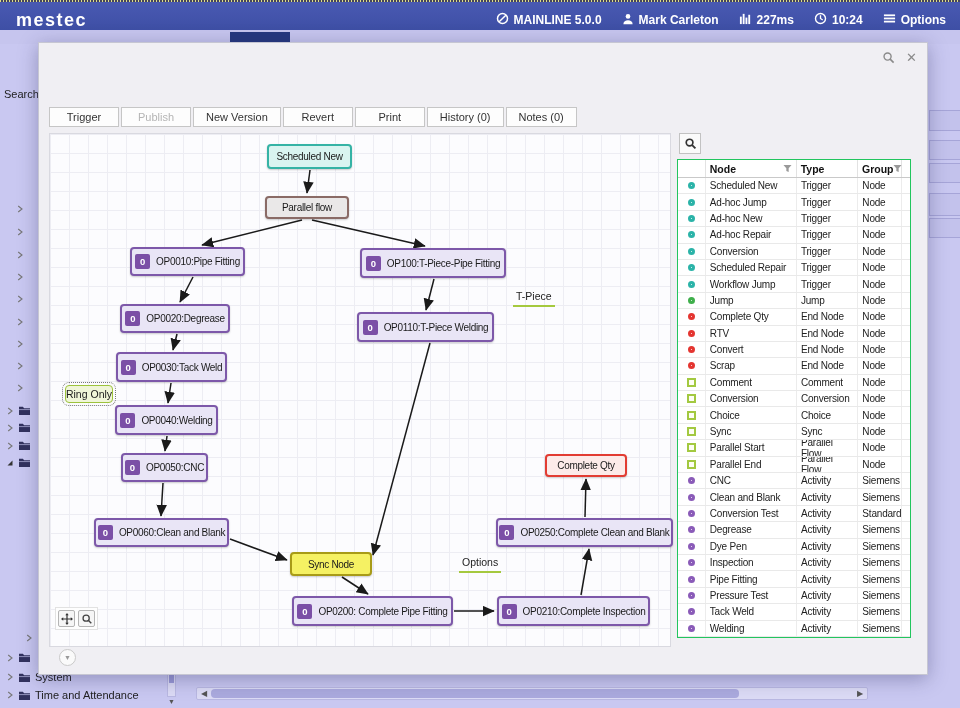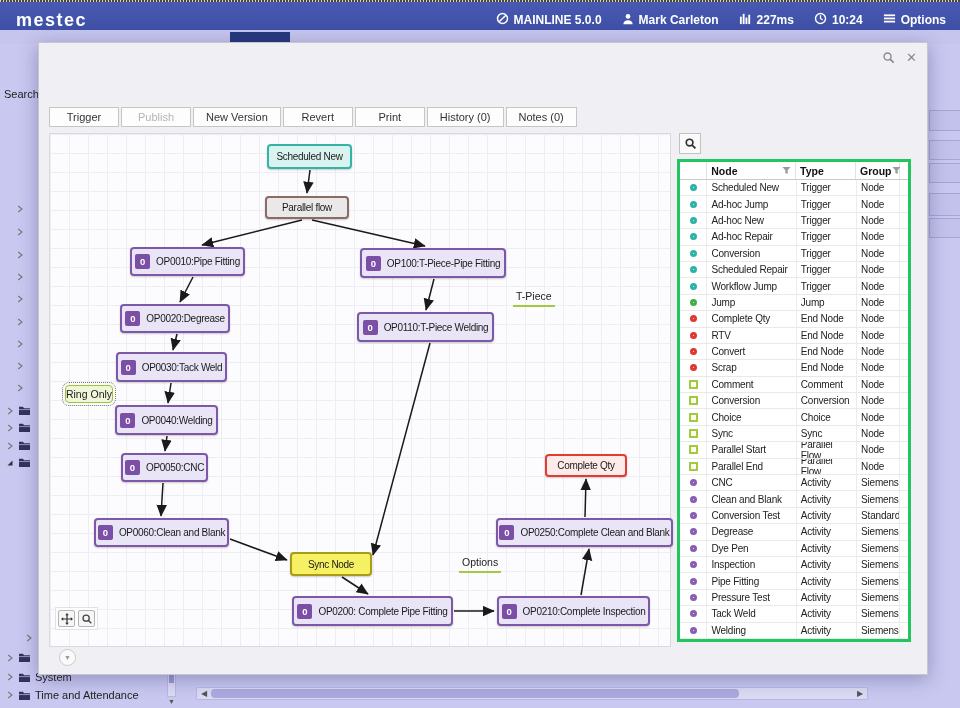--- a/index.html
+++ b/index.html
@@ -83,21 +83,21 @@
                font-size:7px; display:flex; align-items:center; justify-content:center; cursor:pointer; }
 
   
   .palette { position:absolute; left:638px; top:90px; width:234px; }
   .pal-search { display:flex; height:21px; }
   .pal-search input { flex:1; border:1px solid #c2c2c2; padding:0 6px; font-size:11px;
                       font-family:"Liberation Sans",sans-serif; color:#333; }
   .pal-search input::placeholder { font-style:italic; color:#8a8a8a; }
   .pal-search-btn { width:22px; height:21px; margin-left:2px; border:1px solid #c2c2c2;
                     background:#fafafa; display:flex; align-items:center; justify-content:center; cursor:pointer; }
-  .pal-table { margin-top:5px; border:3px solid #22c55e; background:#fff; }
+  .pal-table { margin-top:5px; border:1px solid #22c55e; background:#fff; }
   .pal-header { display:flex; height:18px; align-items:center; font-size:10.5px;
                 font-weight:bold; color:#111; border-bottom:1px solid #c9c9c9; }
   .ph-cell { display:flex; align-items:center; justify-content:space-between;
              padding:0 4px; height:100%; border-right:1px solid #e2e2e2; }
   .pal-row { display:flex; height:16.4px; align-items:center; font-size:10px;
              letter-spacing:-0.2px; color:#222; border-bottom:1px solid #e9e9e9; cursor:pointer; }
   .pr-cell { padding:0 4px; height:100%; display:flex; align-items:center;
              border-right:1px solid #ececec; overflow:hidden; }
   .c-icon { width:28px; justify-content:center; }
   .c-node { width:92px; }

